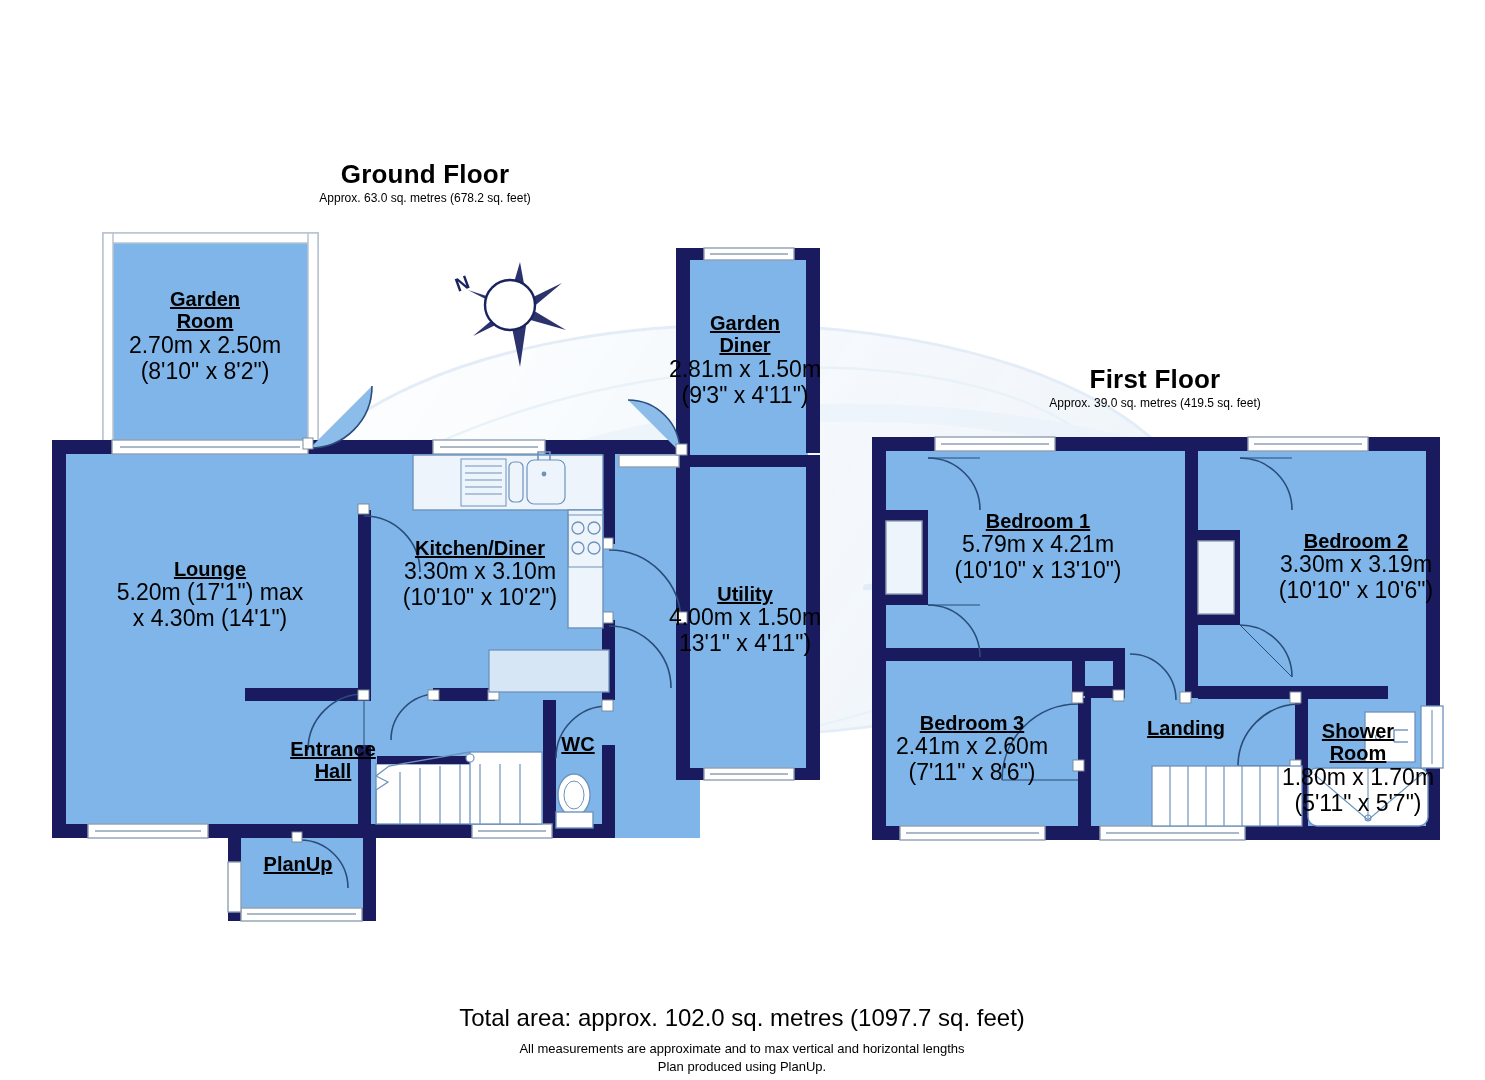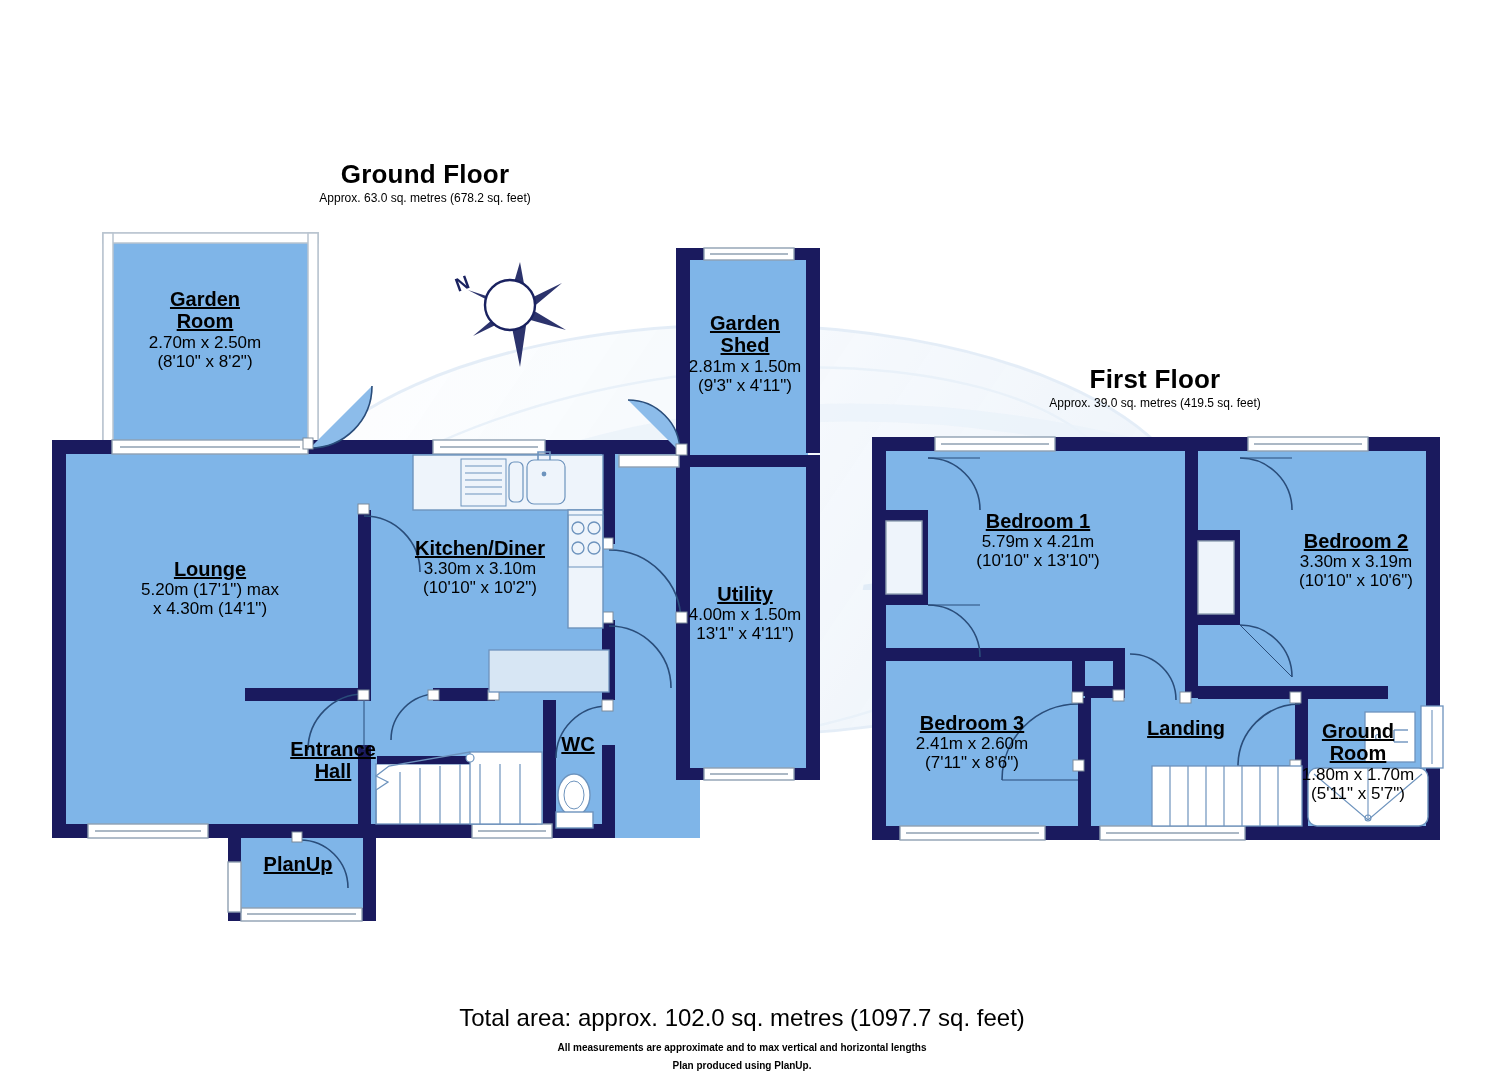--- a/index.html
+++ b/index.html
@@ -4,23 +4,23 @@
 <title>Floor Plan</title>
 <style>
   html,body{margin:0;padding:0;background:#ffffff;}
   body{width:1485px;height:1080px;position:relative;overflow:hidden;
        font-family:"Liberation Sans", sans-serif;color:#000;}
   #plan{position:absolute;left:0;top:0;width:1485px;height:1080px;}
   .txt{position:absolute;text-align:center;line-height:1.12;white-space:nowrap;}
   .floor-title{font-size:26px;font-weight:bold;letter-spacing:.2px;}
   .floor-sub{font-size:12px;font-weight:normal;}
   .rm-name{font-size:20px;font-weight:bold;text-decoration:underline;}
-  .rm-dim{font-size:17px;font-weight:normal;}
+  .rm-dim{font-size:23px;font-weight:normal;}
   .total{font-size:24px;}
-  .note{font-size:10px;font-weight:bold;}
+  .note{font-size:13px;}
   .ctr{transform:translateX(-50%);}
 </style>
 </head>
 <body>
 
 <svg id="plan" viewBox="0 0 1485 1080" xmlns="http://www.w3.org/2000/svg">
   <defs>
     <linearGradient id="wmGrad" x1="0" y1="0" x2="1" y2="0.3">
       <stop offset="0%" stop-color="#ffffff" stop-opacity="0.85"></stop>
       <stop offset="45%" stop-color="#eef4fb" stop-opacity="0.9"></stop>
@@ -357,21 +357,21 @@
 </div>
 
 <div class="txt ctr" style="left:480px;top:537px;">
   <div class="rm-name">Kitchen/Diner</div>
   <div class="rm-dim">3.30m x 3.10m</div>
   <div class="rm-dim">(10'10" x 10'2")</div>
 </div>
 
 <div class="txt ctr" style="left:745px;top:312px;">
   <div class="rm-name">Garden</div>
-  <div class="rm-name">Shed</div>
+  <div class="rm-name">Diner</div>
   <div class="rm-dim">2.81m x 1.50m</div>
   <div class="rm-dim">(9'3" x 4'11")</div>
 </div>
 
 <div class="txt ctr" style="left:745px;top:583px;">
   <div class="rm-name">Utility</div>
   <div class="rm-dim">4.00m x 1.50m</div>
   <div class="rm-dim">13'1" x 4'11")</div>
 </div>
 
@@ -398,21 +398,21 @@
 
 <div class="txt ctr" style="left:972px;top:712px;">
   <div class="rm-name">Bedroom 3</div>
   <div class="rm-dim">2.41m x 2.60m</div>
   <div class="rm-dim">(7'11" x 8'6")</div>
 </div>
 
 <div class="txt ctr rm-name" style="left:1186px;top:717px;">Landing</div>
 
 <div class="txt ctr" style="left:1358px;top:720px;">
-  <div class="rm-name">Ground</div>
+  <div class="rm-name">Shower</div>
   <div class="rm-name">Room</div>
   <div class="rm-dim">1.80m x 1.70m</div>
   <div class="rm-dim">(5'11" x 5'7")</div>
 </div>
 
 <div class="txt ctr total" style="left:742px;top:1005px;">Total area: approx. 102.0 sq. metres (1097.7 sq. feet)</div>
 <div class="txt ctr note" style="left:742px;top:1042px;">All measurements are approximate and to max vertical and horizontal lengths</div>
 <div class="txt ctr note" style="left:742px;top:1060px;">Plan produced using PlanUp.</div>
 
 </body></html>

